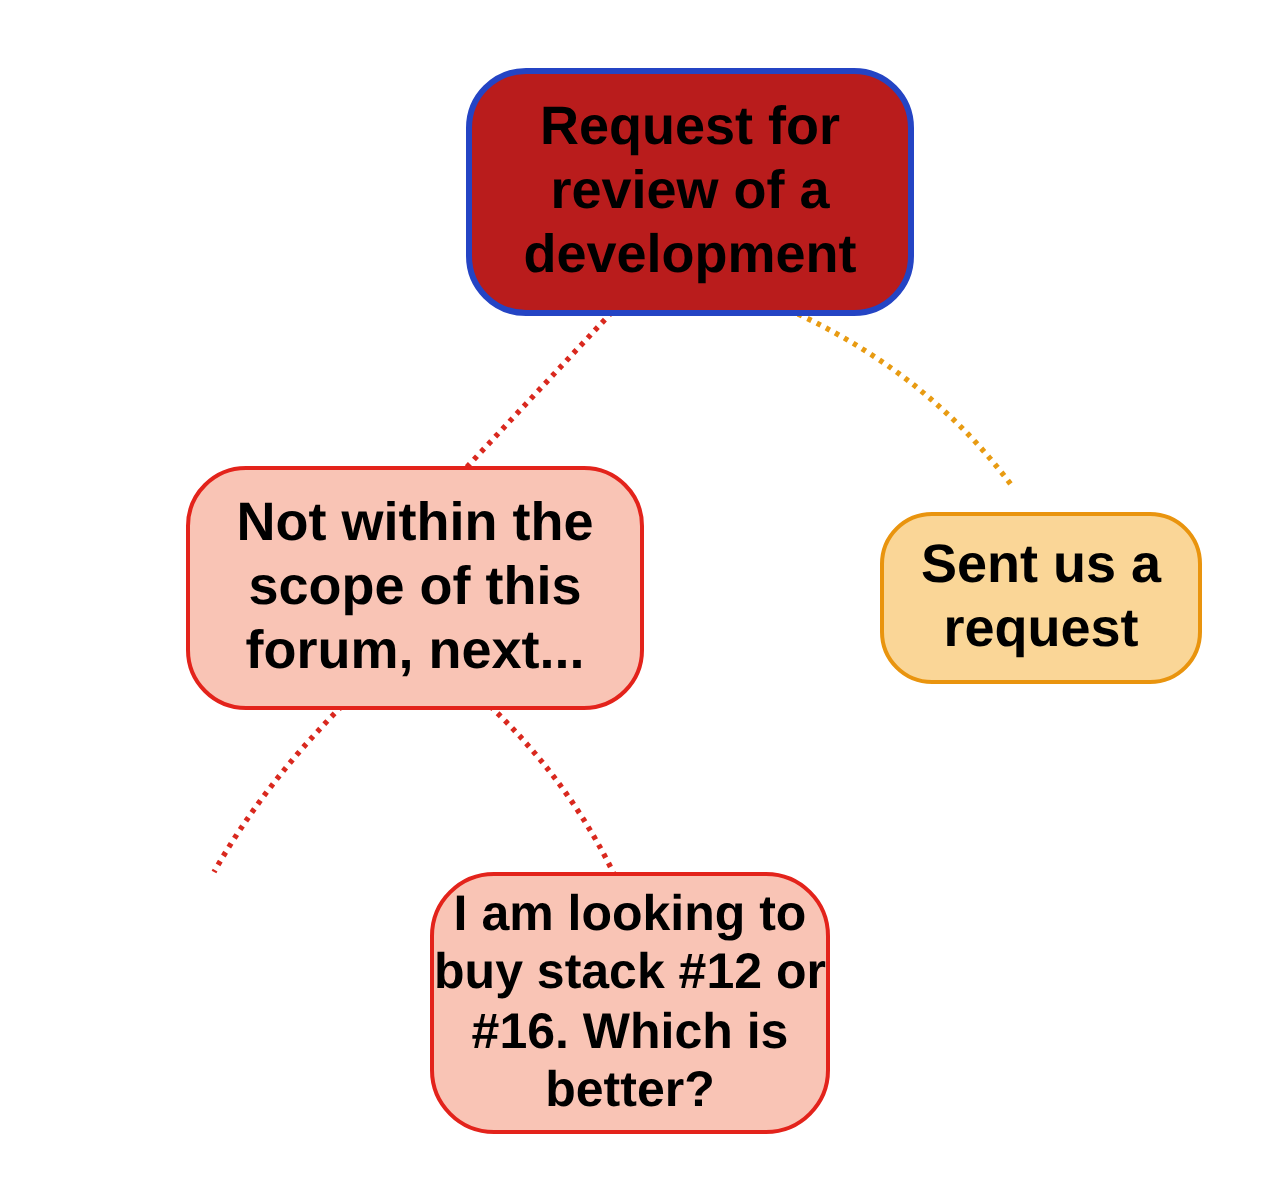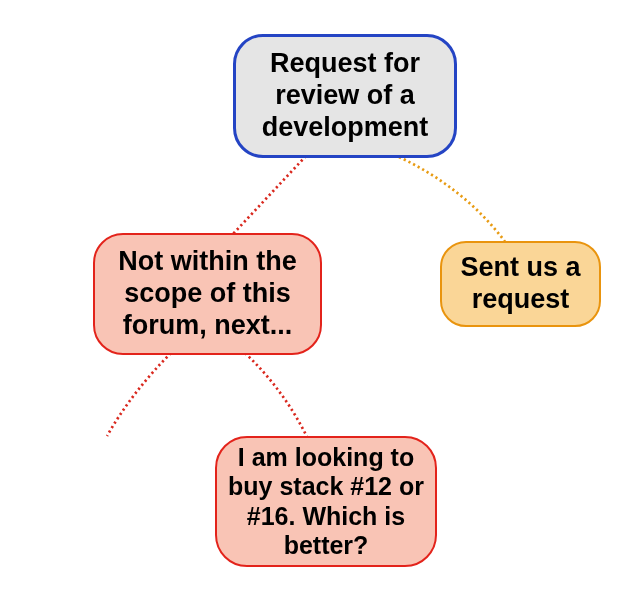--- a/index.html
+++ b/index.html
@@ -34,21 +34,21 @@
     display: flex;
     align-items: center;
     justify-content: center;
     text-align: center;
     font-weight: bold;
     color: #000000;
     white-space: pre-line;
     line-height: 1.18;
   }
   .node-blue {
-    background: #e5e5e5;
+    background: #b91c1c;
     border: 3px solid #2444c4;
   }
   .node-red {
     background: #f9c4b5;
     border: 2.5px solid #e3231b;
   }
   .node-orange {
     background: #fad697;
     border: 2.5px solid #e9940e;
   }
@@ -58,35 +58,35 @@
     border-radius: 30px;
     font-size: 27px;
   }
   #node-not-in-scope {
     left: 93px; top: 233px;
     width: 229px; height: 122px;
     border-radius: 30px;
     font-size: 27px;
   }
   #node-sent-request {
-    left: 440px; top: 241px;
+    left: 440px; top: 256px;
     width: 161px; height: 86px;
     border-radius: 26px;
     font-size: 27px;
     justify-content: center;
   }
   #node-is-10-20-good {
     left: 34px; top: 435px;
     width: 128px; height: 72px;
     border-radius: 22px;
     font-size: 25px;
   }
   #node-buy-stack {
     left: 215px; top: 436px;
-    width: 222px; height: 131px;
+    width: 200px; height: 131px;
     border-radius: 32px;
     font-size: 25px;
   }
 </style>
 </head>
 <body>
 
 <div class="canvas">
 
   <svg class="edges-layer" viewBox="0 0 637 601" xmlns="http://www.w3.org/2000/svg">

